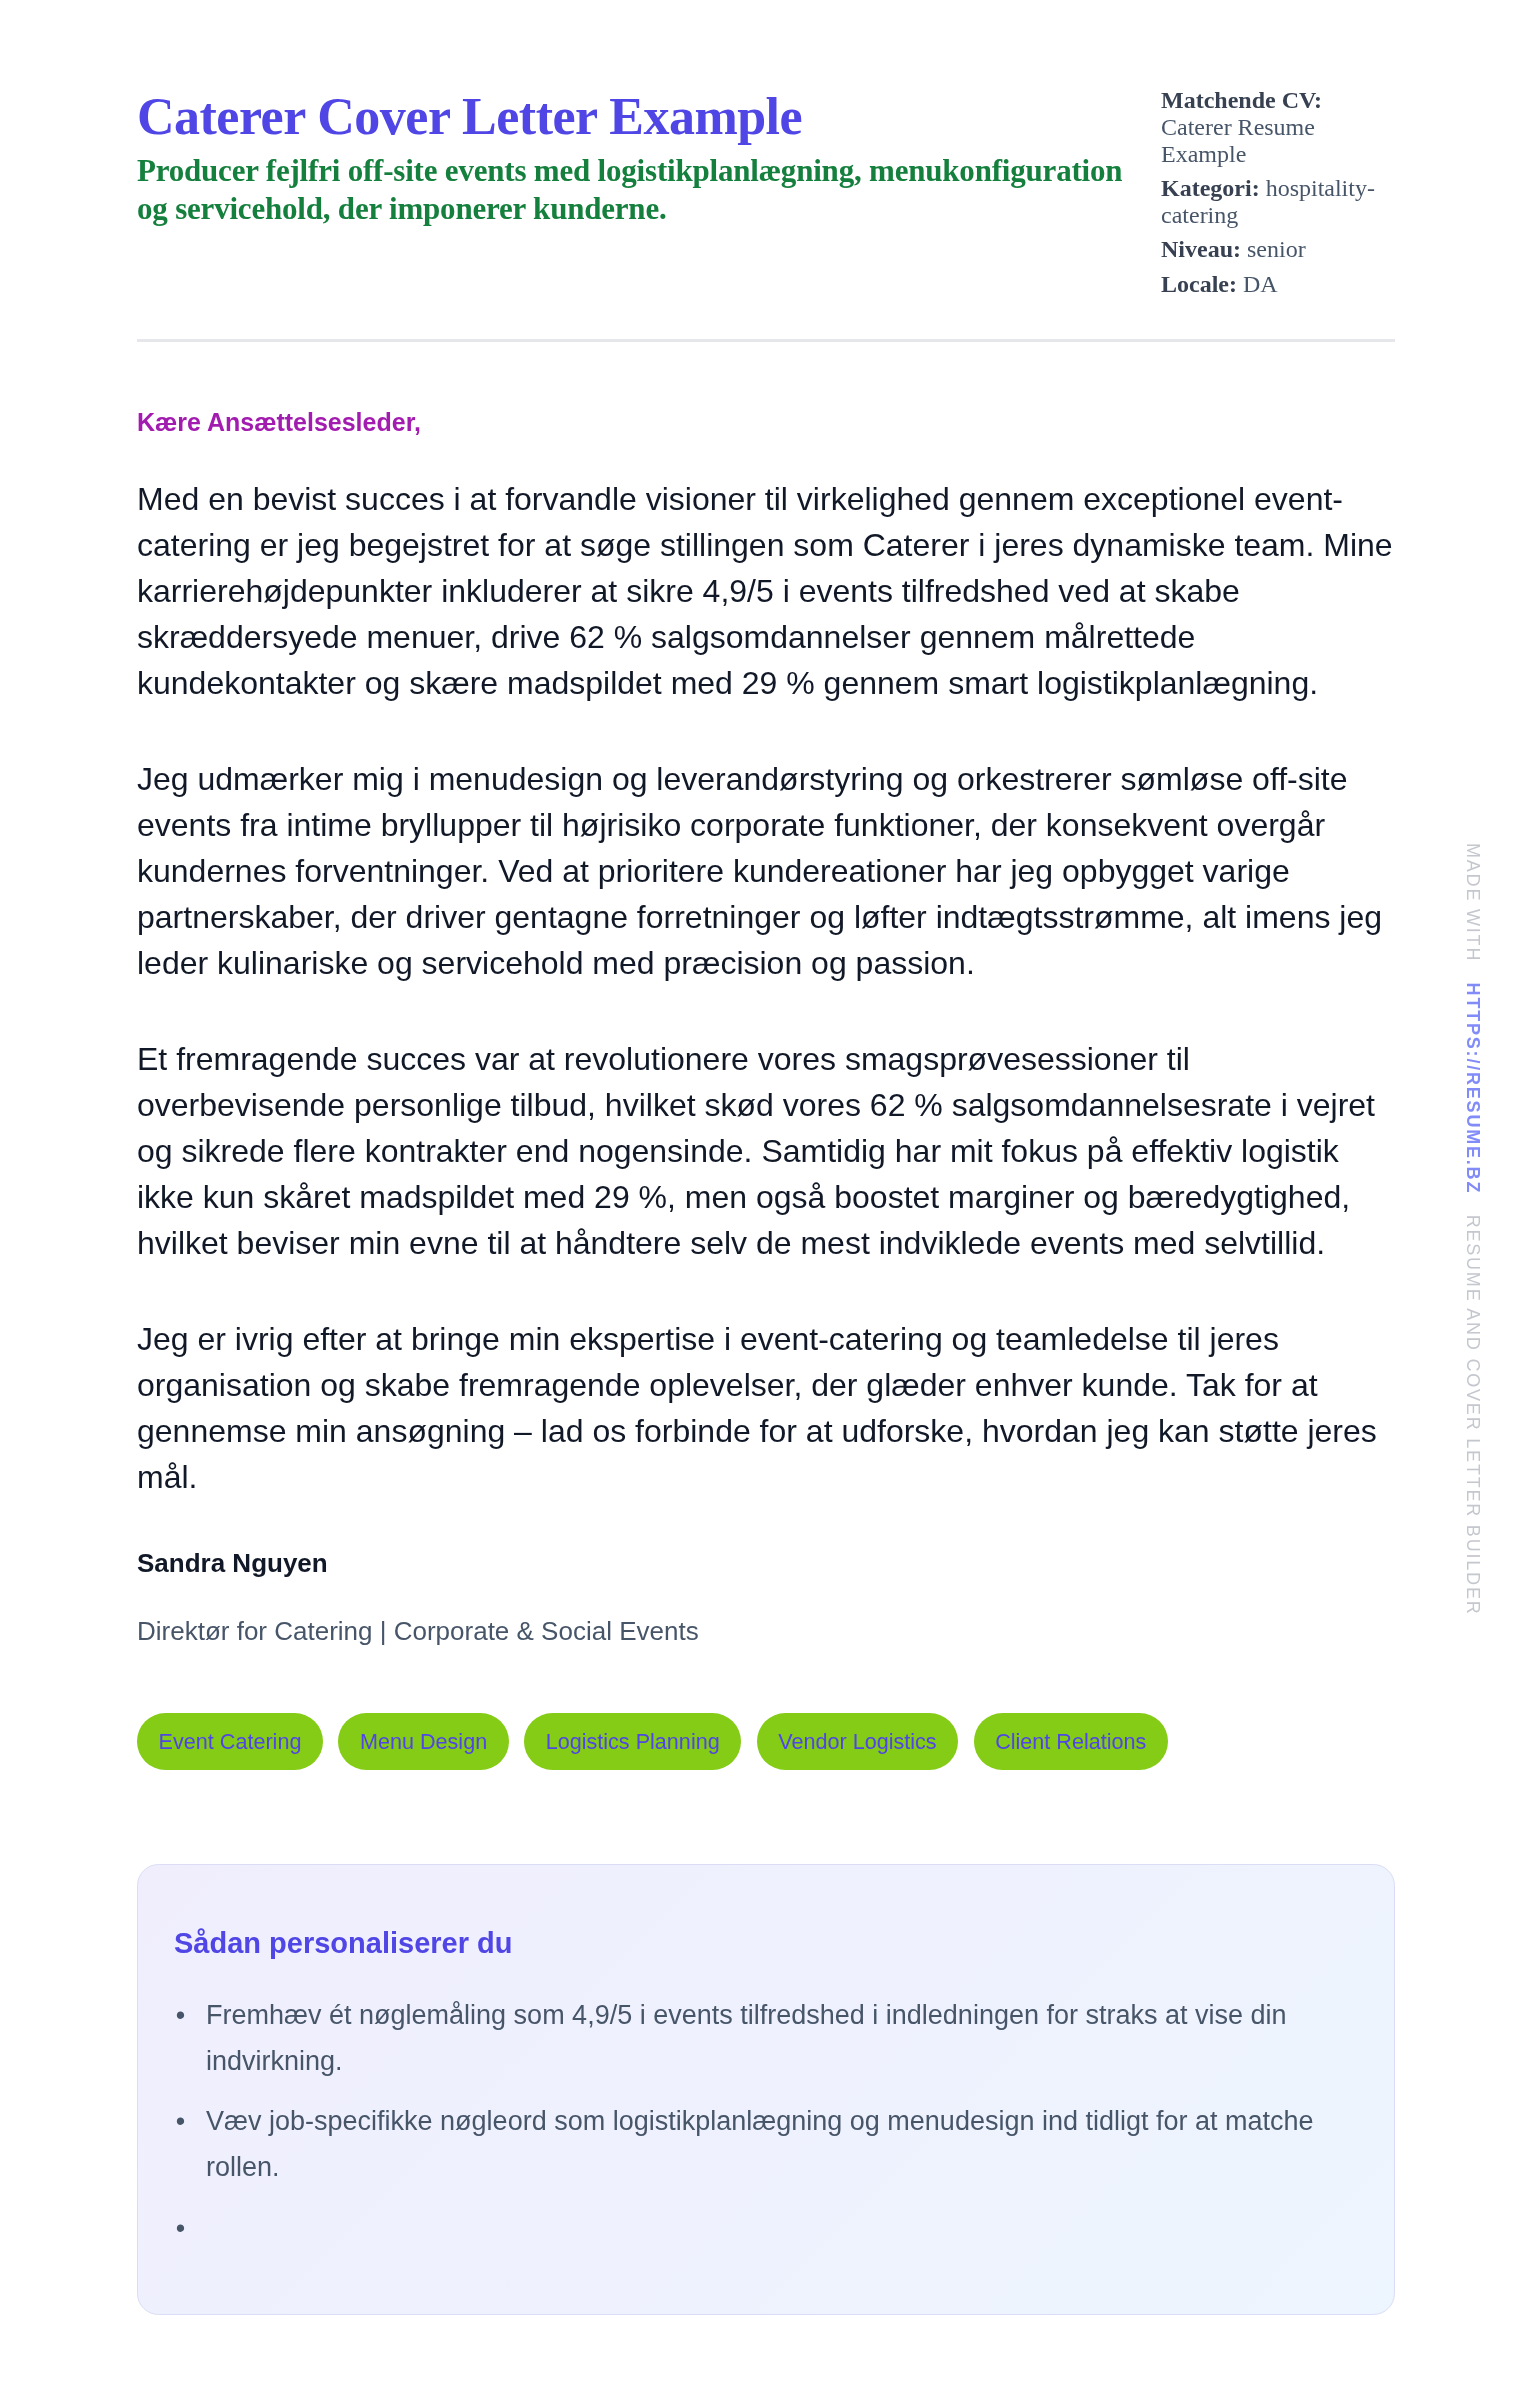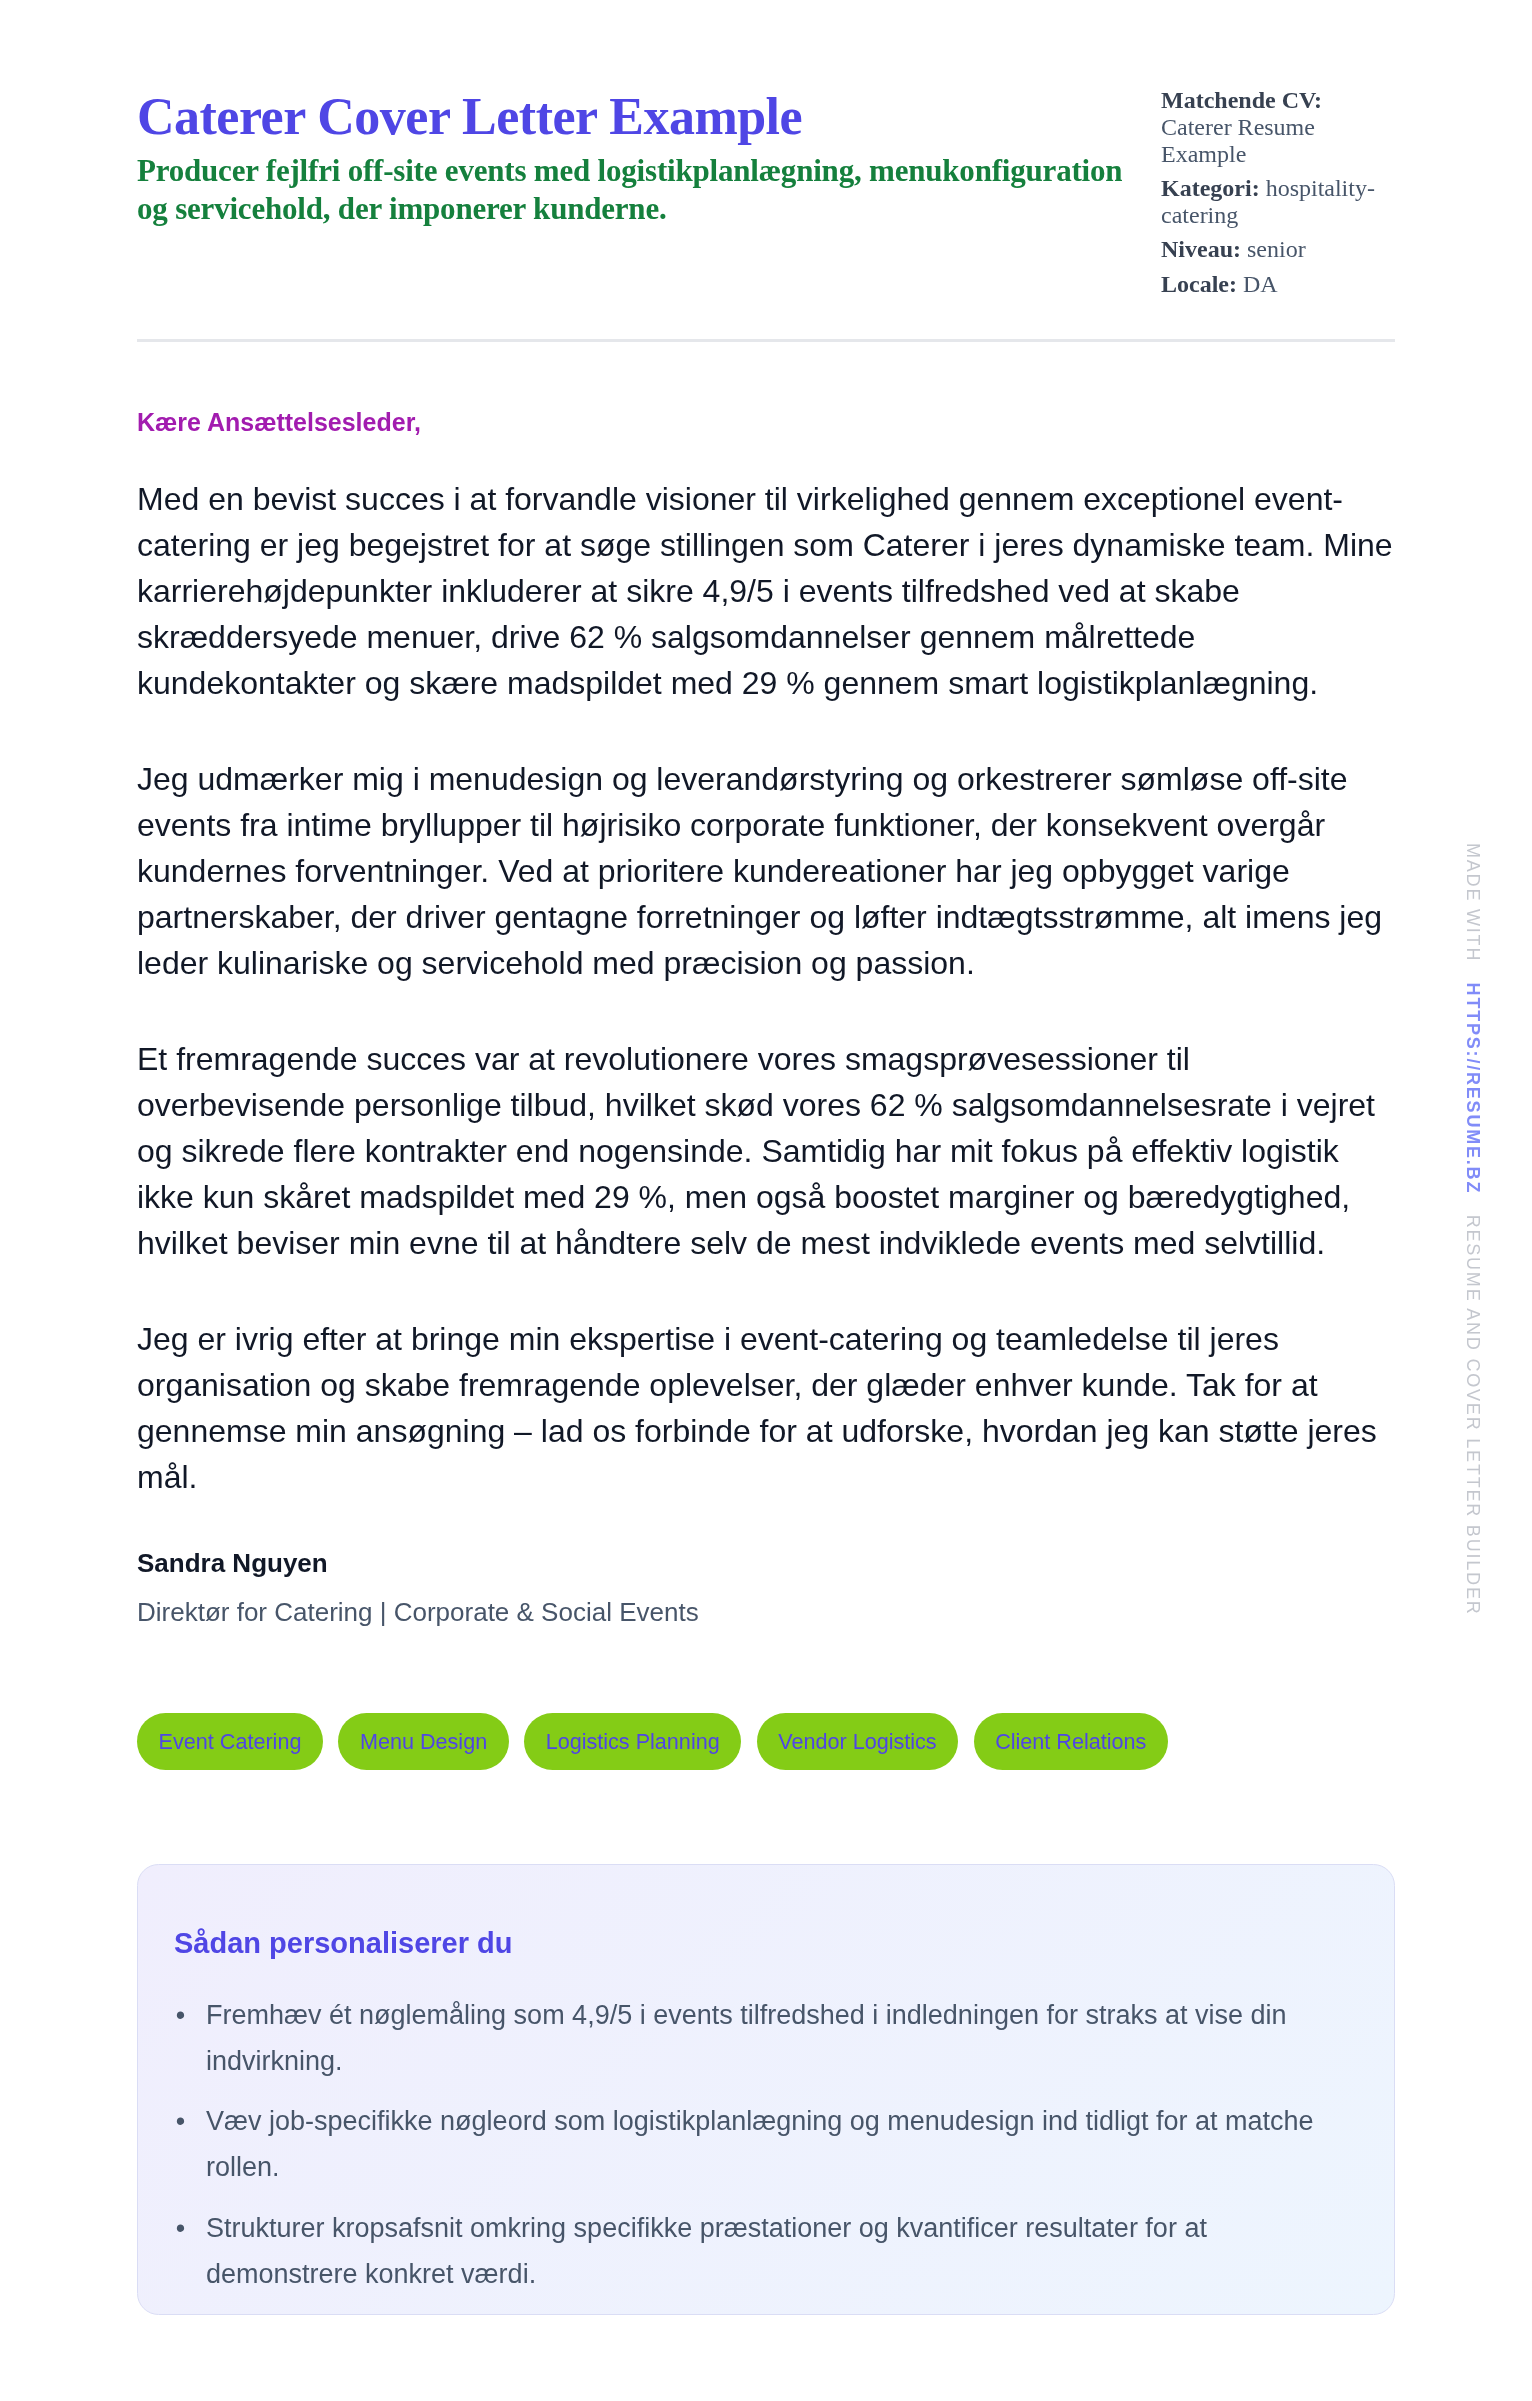--- a/index.html
+++ b/index.html
@@ -15,21 +15,21 @@
   .meta-item { margin-bottom: 7.2px; }
   .meta-key { font-weight: 700; color: #374151; }
   .divider { position: absolute; left: 0; right: 0; top: 339px; height: 2.7px; background: #E5E7EB; }
 
   .greeting { position: absolute; top: 404px; left: 0; font-size: 25px; font-weight: 700; color: #a21caf; line-height: 36px; }
   .body-text { position: absolute; top: 476px; left: 0; width: 1258px; font-size: 32px; line-height: 46px; color: #111827; }
   .body-text p { margin-bottom: 50px; }
 
   .signature { position: absolute; top: 1543px; left: 0; }
   .sig-name { font-size: 26px; font-weight: 700; color: #111827; line-height: 40px; }
-  .sig-role { font-size: 26px; color: #475569; line-height: 40px; margin-top: 9px; }
+  .sig-role { font-size: 26px; color: #475569; line-height: 40px; margin-top: 28px; }
 
   .tags { position: absolute; top: 1713px; left: 0; display: flex; gap: 15.3px; }
   .tag { height: 57px; padding: 0 21.6px; border-radius: 29px; background: #84cc16; color: #4F46E5; font-size: 21.6px; font-weight: 500; display: flex; align-items: center; white-space: nowrap; }
 
   .tips { position: absolute; top: 1864px; left: 0; width: 1258px; height: 451px; border-radius: 21.6px; border: 1.8px solid #DADDF5; background: linear-gradient(135deg, #F0EEFD 0%, #EDF5FE 100%); padding: 38px 36px 0 36px; }
   .tips-title { font-size: 29px; font-weight: 700; color: #4F46E5; line-height: 40px; margin-bottom: 29px; margin-top: 20px; }
   .tips-list { list-style: none; }
   .tips-list li { position: relative; padding-left: 32px; font-size: 27px; line-height: 46px; color: #475569; margin-bottom: 14.4px; padding-right: 36px; }
   .tips-list li .bullet { position: absolute; left: 1.8px; top: 0; color: #475569; }
 
@@ -98,21 +98,20 @@
       <li>
         <span class="bullet">•</span>
         <span>Fremhæv ét nøglemåling som 4,9/5 i events tilfredshed i indledningen for straks at vise din indvirkning.</span>
       </li>
       <li>
         <span class="bullet">•</span>
         <span>Væv job-specifikke nøgleord som logistikplanlægning og menudesign ind tidligt for at matche rollen.</span>
       </li>
       <li>
         <span class="bullet">•</span>
-        <span>Strukturer kropsafsnit omkring specifikke præstationer og kvantificer resultater for at demonstrere konkret værdi.</span>
       </li>
     </ul>
   </div>
 </div>
 
 <div class="watermark">
   <div class="watermark-inner">
     <span>MADE WITH</span>&nbsp;&nbsp;
     <span class="wm-link">HTTPS://RESUME.BZ</span>&nbsp;&nbsp;
     <span>RESUME AND COVER LETTER BUILDER</span>

